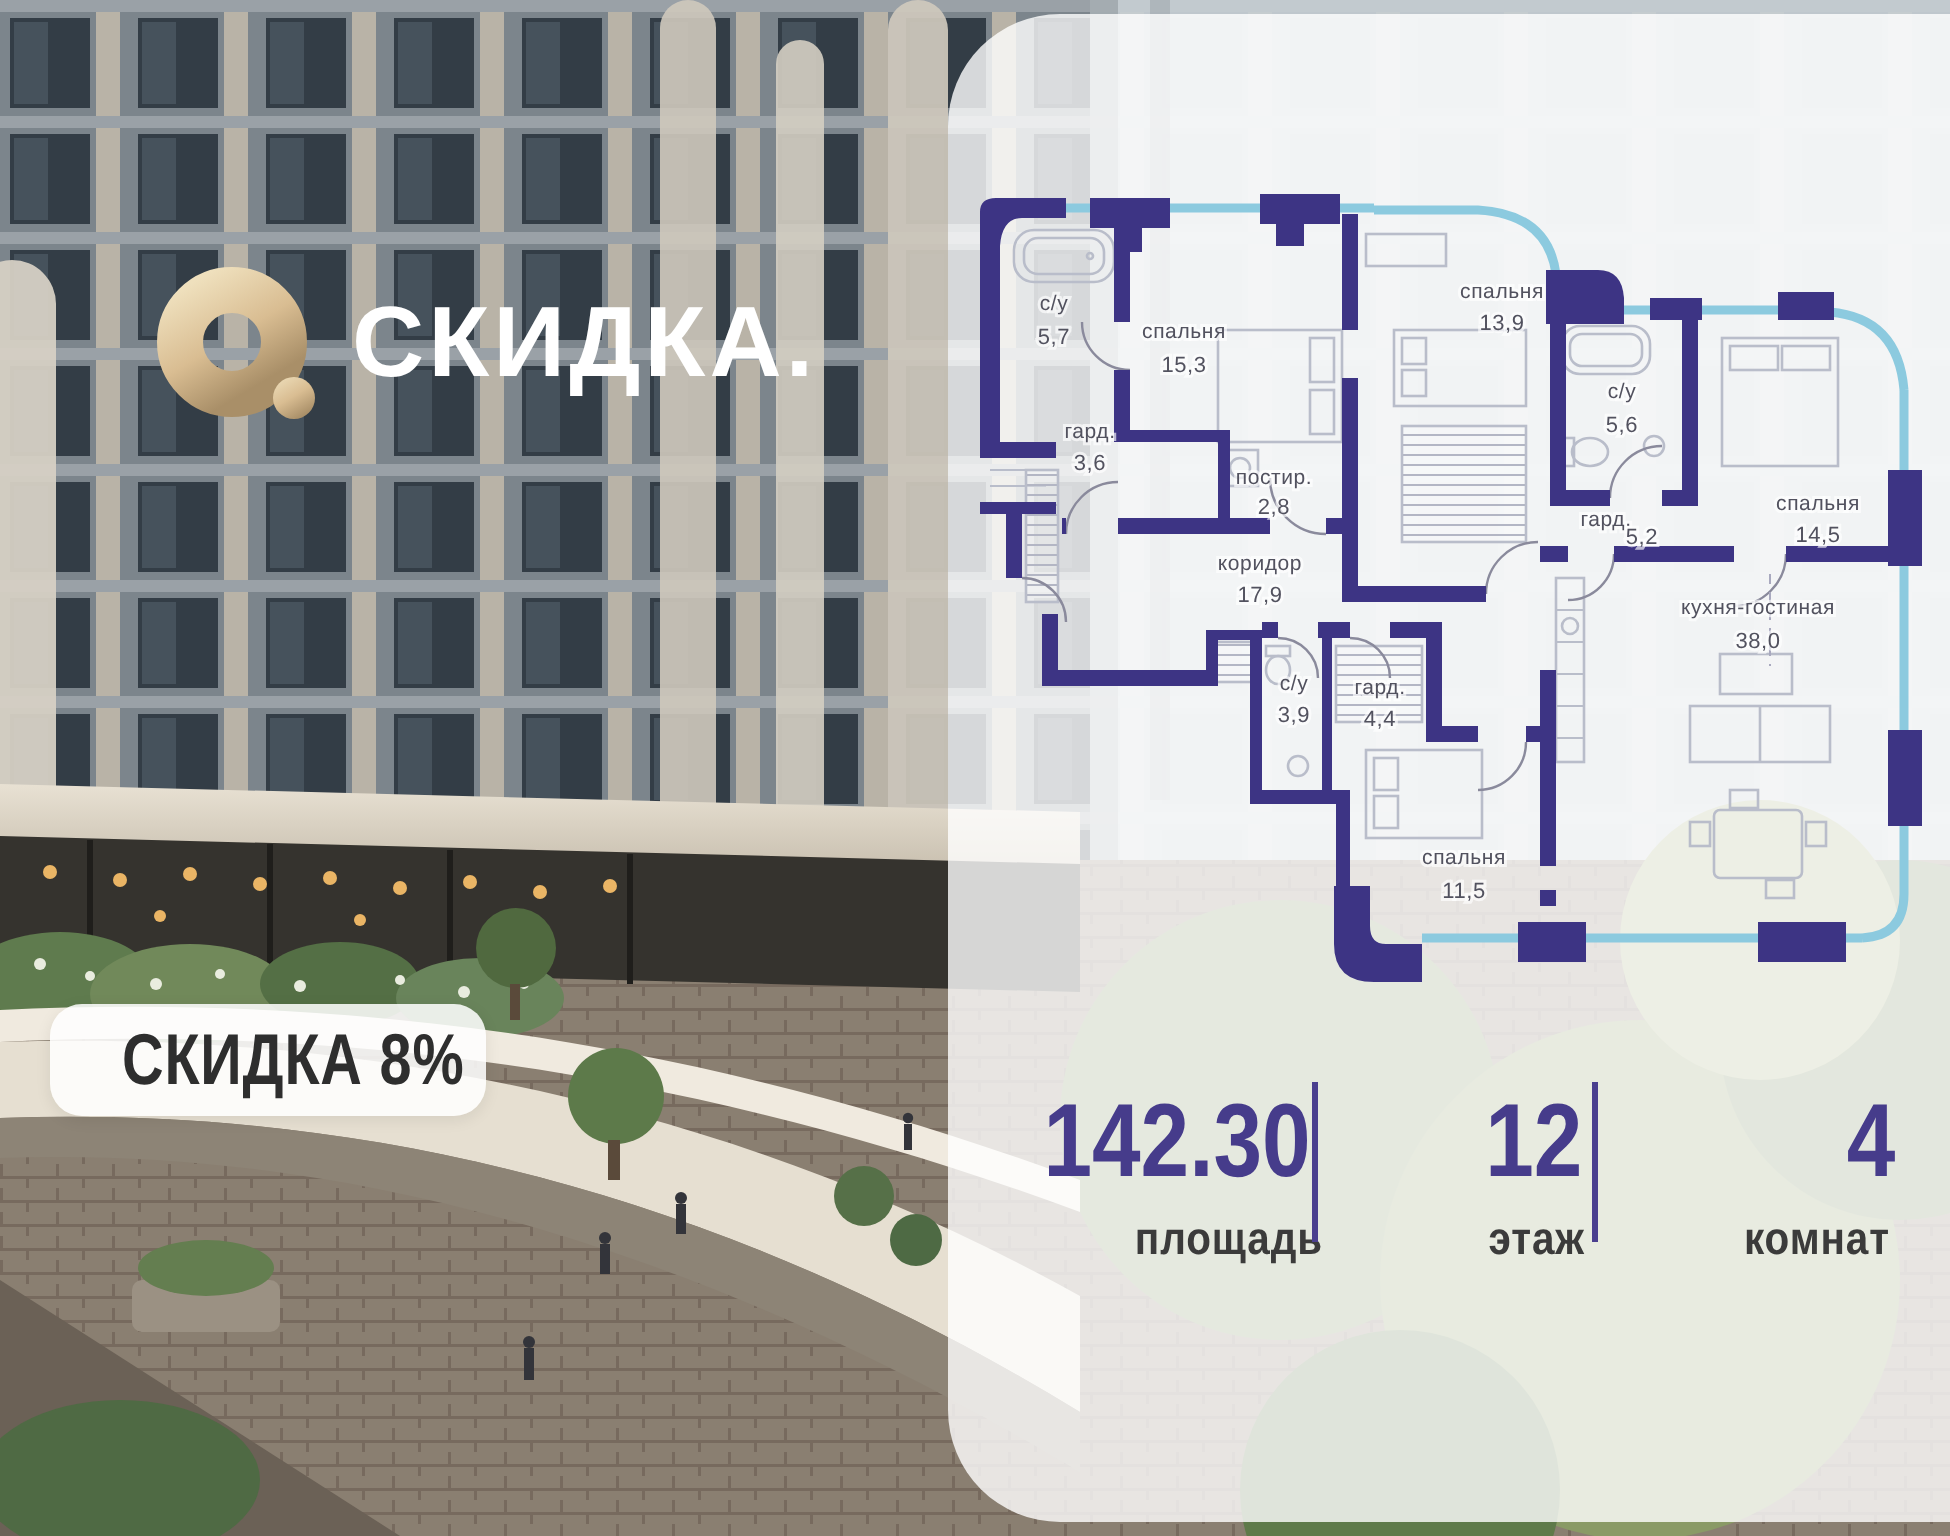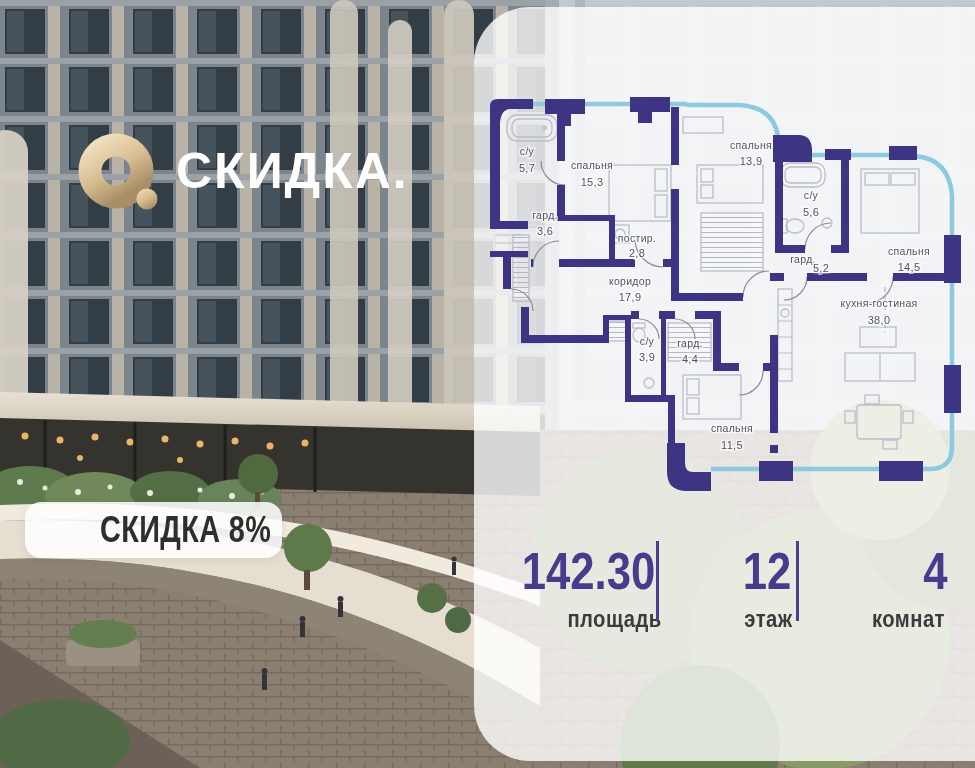--- a/index.html
+++ b/index.html
@@ -11,21 +11,21 @@
   .panel{position:absolute;left:474px;top:7px;width:570px;height:754px;
          background:rgba(255,255,255,0.80);border-radius:56px;}
   .floorplan{position:absolute;left:487px;top:95px;width:475px;height:415px;}
   
   .logo{position:absolute;left:76px;top:110px;width:420px;height:110px;}
   .logo-mark{position:absolute;left:0;top:0;}
   .brand{position:absolute;left:100px;top:36px;font-size:50px;font-weight:600;
          color:#ffffff;letter-spacing:2px;line-height:1;white-space:nowrap;}
   
   .pill{position:absolute;background:rgba(255,255,255,0.86);border-radius:16px;
-        height:56px;display:flex;align-items:center;padding-left:75px;
+        height:56px;display:flex;align-items:center;padding-left:36px;
         box-shadow:0 2px 8px rgba(0,0,0,0.08);}
   .pill-1{left:25px;top:502px;width:182px;}
   .pill-2{left:25px;top:576px;width:268px;}
   .pill span{font-size:36px;font-weight:bold;color:#2e2e2e;white-space:nowrap;
              transform:scaleX(0.80);transform-origin:left center;letter-spacing:0.5px;}
   
   .stats{position:absolute;left:500px;top:545px;width:450px;display:flex;}
   .stat{display:flex;flex-direction:column;align-items:flex-end;}
   .stat-1{width:168px;}.stat-2{width:128px;}.stat-3{width:154px;}
   .stat-value{font-size:52px;font-weight:bold;color:#463c8b;line-height:1;

